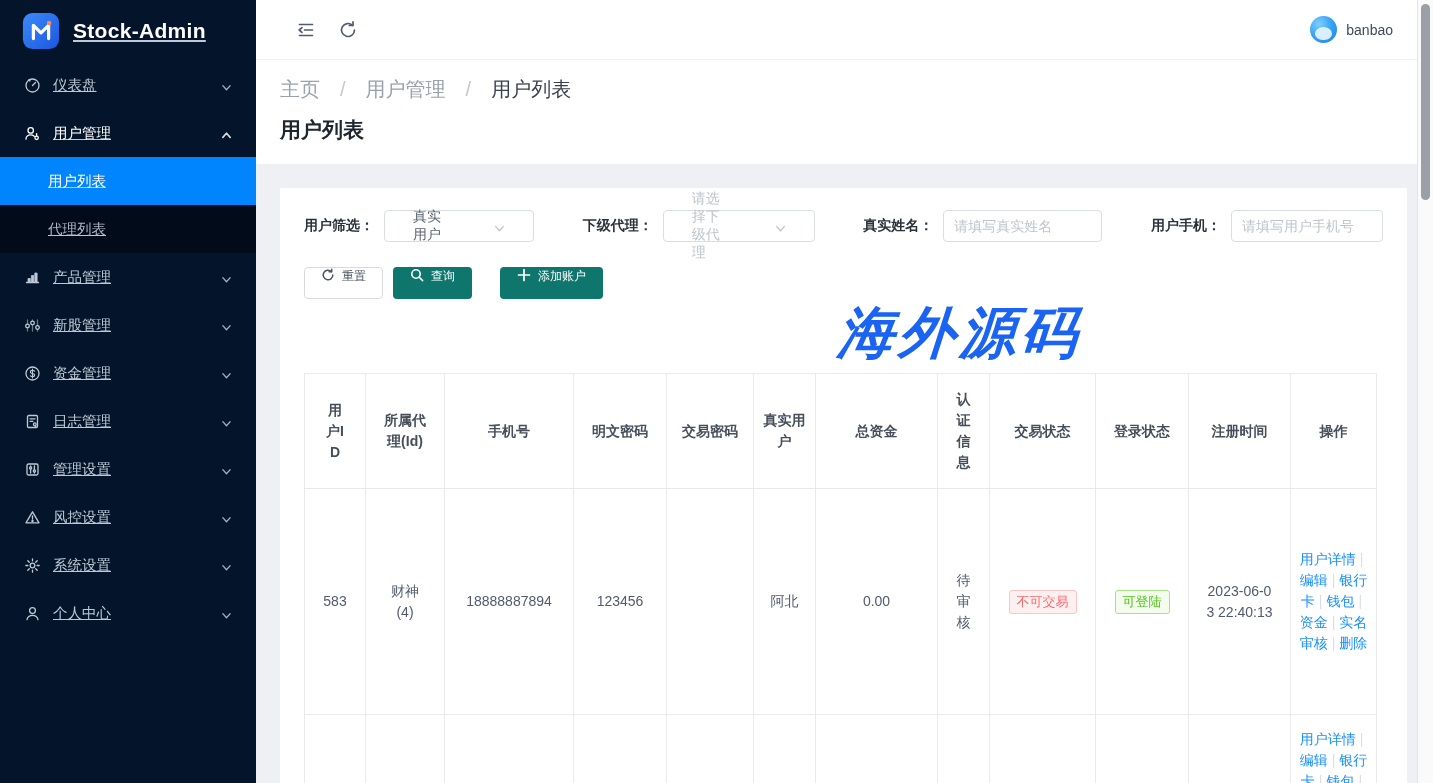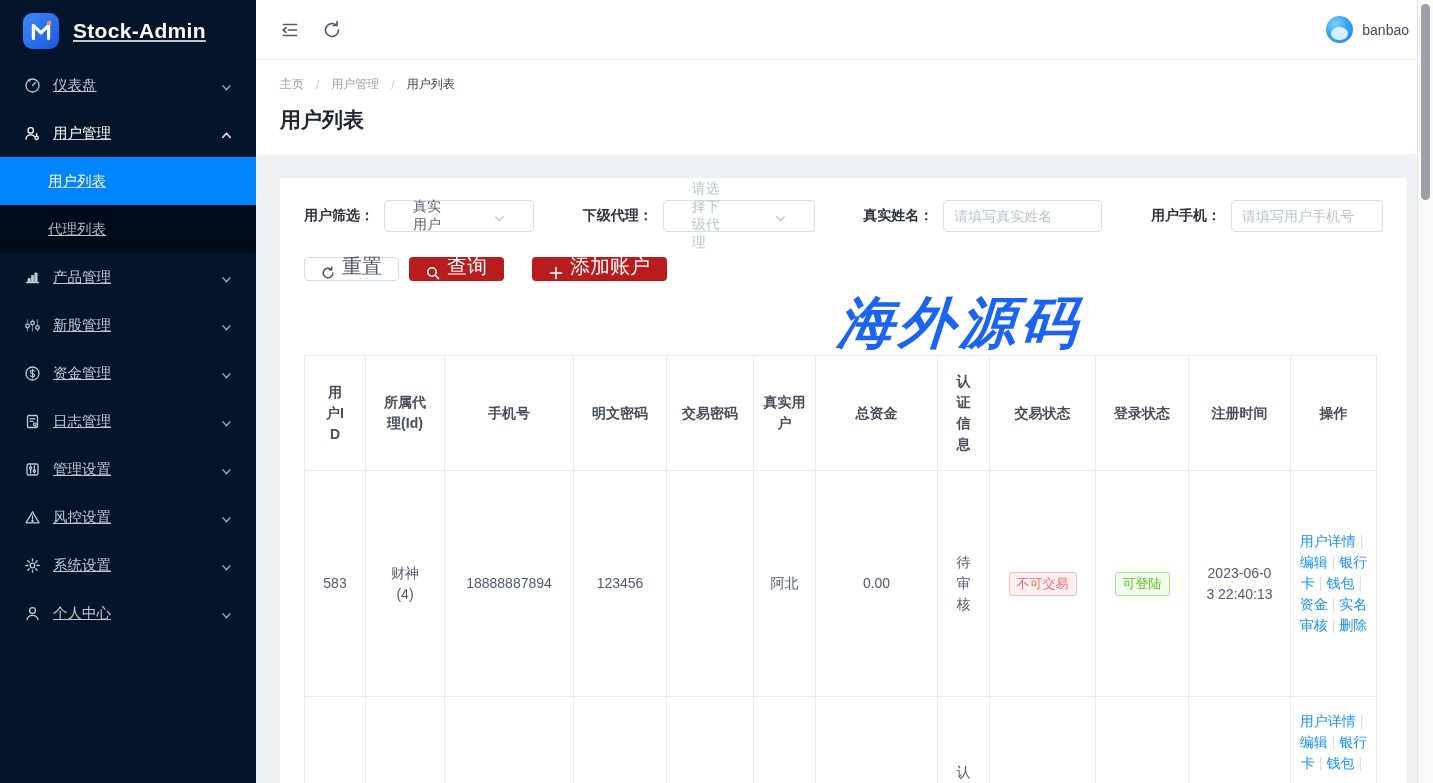--- a/index.html
+++ b/index.html
@@ -15,30 +15,30 @@
   .side-item .ico { width:17px; height:17px; margin-right:12px; display:inline-flex; }
   .side-item .lbl { flex:1; }
   .side-item .chev { width:11px; height:11px; opacity:.85; }
   .side-item.parent-open { color:#ffffff; }
   .submenu { background:#020b19; }
   .sub-item { height:48px; display:flex; align-items:center; padding-left:48px; font-size:14.5px; cursor:pointer; color:#aeb9c6; }
   .sub-item.active { background:#0085ff; color:#ffffff; }
 
   
   .main { flex:1; display:flex; flex-direction:column; min-width:0; }
-  .topbar { height:60px; background:#fff; display:flex; align-items:center; padding:0 24px; border-bottom:1px solid #f0f0f0; }
+  .topbar { height:60px; background:#fff; display:flex; align-items:center; padding:0 40px; border-bottom:1px solid #f0f0f0; }
   .topbar .tool { width:20px; height:20px; margin-right:22px; color:#515a6e; cursor:pointer; display:inline-flex; }
   .topbar .spacer { flex:1; }
   .user-wrap { display:flex; align-items:center; gap:9px; cursor:pointer; }
   .avatar { width:27px; height:27px; border-radius:50%; background:radial-gradient(circle at 34% 30%, #7fd0ff 0%, #39a5f5 45%, #1b7fe0 100%); position:relative; overflow:hidden; }
   .avatar:after { content:""; position:absolute; left:5px; top:11px; width:17px; height:13px; background:#eaf6ff; border-radius:50% 50% 46% 46%; opacity:.9; }
   .username { font-size:14px; color:#424a57; }
 
   .title-block { background:#fff; padding:16px 24px 20px 24px; }
-  .breadcrumb { font-size:12px; color:#9aa1ad; display:flex; gap:12px; align-items:center; }
+  .breadcrumb { font-size:20px; color:#9aa1ad; display:flex; gap:20px; align-items:center; }
   .breadcrumb .sep { color:#c3c8d0; }
   .breadcrumb .crumb { color:#9aa1ad; cursor:pointer; }
   .breadcrumb .crumb.current { color:#3a414d; cursor:default; }
   .page-title { margin-top:13px; font-size:21px; font-weight:700; color:#20262e; }
 
   .content { flex:1; padding:24px 26px 0 24px; overflow:hidden; }
   .card { background:#fff; border-radius:2px; padding:22px 24px; height:900px; position:relative; }
 
   
   .filter-row { display:flex; justify-content:space-between; align-items:flex-end; }
@@ -48,24 +48,24 @@
   .fselect { display:flex; align-items:center; padding:0 28px; cursor:pointer;gap:42px; }
   .fselect .val { flex:1; color:#5a626e; }
   .fselect .val.ph { color:#bfc4cc; }
   .fselect .dchev { width:11px; height:11px; color:#c0c4cc; margin-left:8px; }
   .finput { padding:0 10px; color:#5a626e; outline:none; }
   .finput::placeholder { color:#bfc4cc; }
   .w150{width:150px;} .w152{width:152px;} .w153{width:159px;}
 
   
   .button-row { margin-top:25px; display:flex; align-items:center; }
-  .btn { height:24px; border-radius:4px; font-size:20px; display:inline-flex; align-items:flex-end; gap:7px; padding:0 16px; cursor:pointer; border:1px solid transparent; }
+  .btn { height:32px; border-radius:4px; font-size:12px; display:inline-flex; align-items:flex-start; gap:7px; padding:0 16px; cursor:pointer; border:1px solid transparent; }
   .btn .bico { width:14px; height:14px; display:inline-flex; }
   .btn-plain { background:#fff; border-color:#d6dae0; color:#4d5562; }
-  .btn-primary { background:#b91c1c; color:#fff; }
+  .btn-primary { background:#0f766e; color:#fff; }
   .btn-search { margin-left:10px; }
   .btn-add { margin-left:28px; }
 
   
   .watermark { position:absolute; left:558px; top:108px; font-family:"DejaVu Serif","Liberation Serif",serif; font-style:italic; font-weight:700; font-size:56px; color:#1b63f2; letter-spacing:5px; transform:skewX(-4deg); white-space:nowrap; pointer-events:none; }
 
   
   .tbl-wrap { margin-top:74px; }
   table { border-collapse:collapse; table-layout:fixed; width:1072px; font-size:14px; color:#515a6e; }
   th, td { border:1px solid #e8eaec; text-align:center; vertical-align:middle; padding:8px 6px; line-height:21px; word-break:break-all; }

